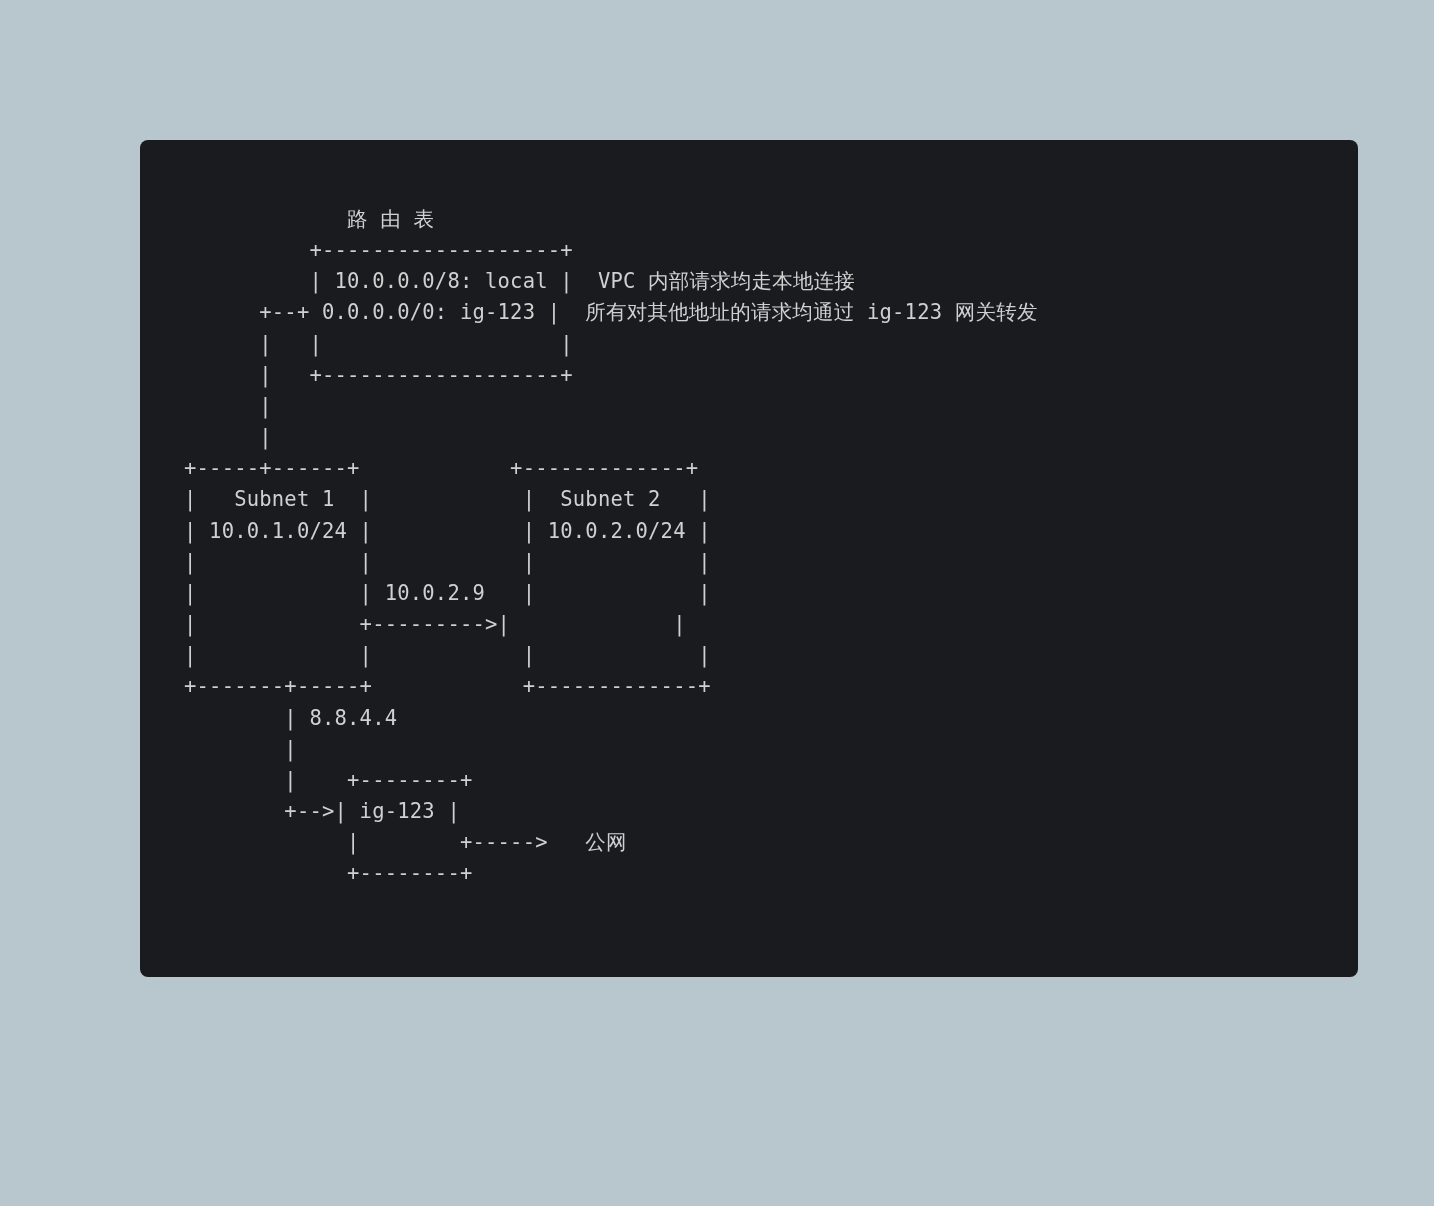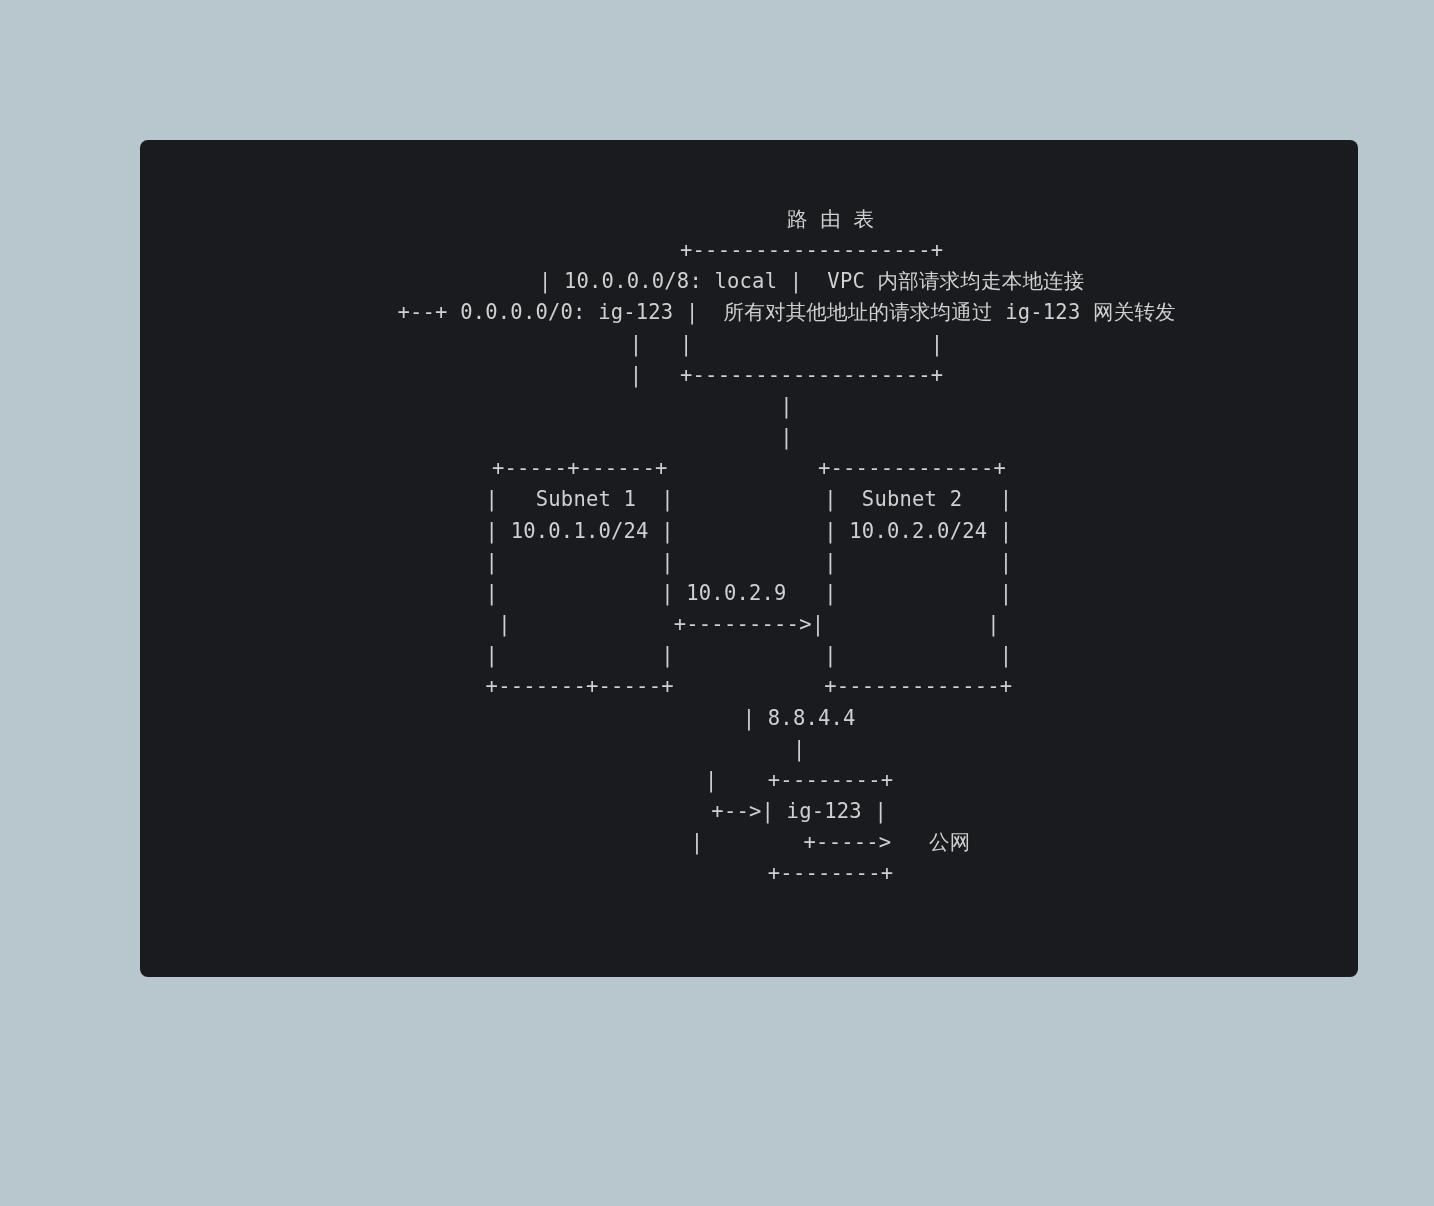--- a/index.html
+++ b/index.html
@@ -1,19 +1,18 @@
 <!DOCTYPE html>
 <html><head>
   <meta charset="utf-8">
   <style>
     * {
       margin: 16px;
       padding: 0;
       box-sizing: border-box;
-      text-align: center;
     }
     body {
       background-color: #b8c7cd;
       display: flex;
       justify-content: center;
       align-items: flex-start;
       min-height: 1206px;
       width: 1434px;
       padding: 92px;
       font-family: "SF Mono", "Monaco", "Menlo", "Consolas", "DejaVu Sans Mono", monospace;

